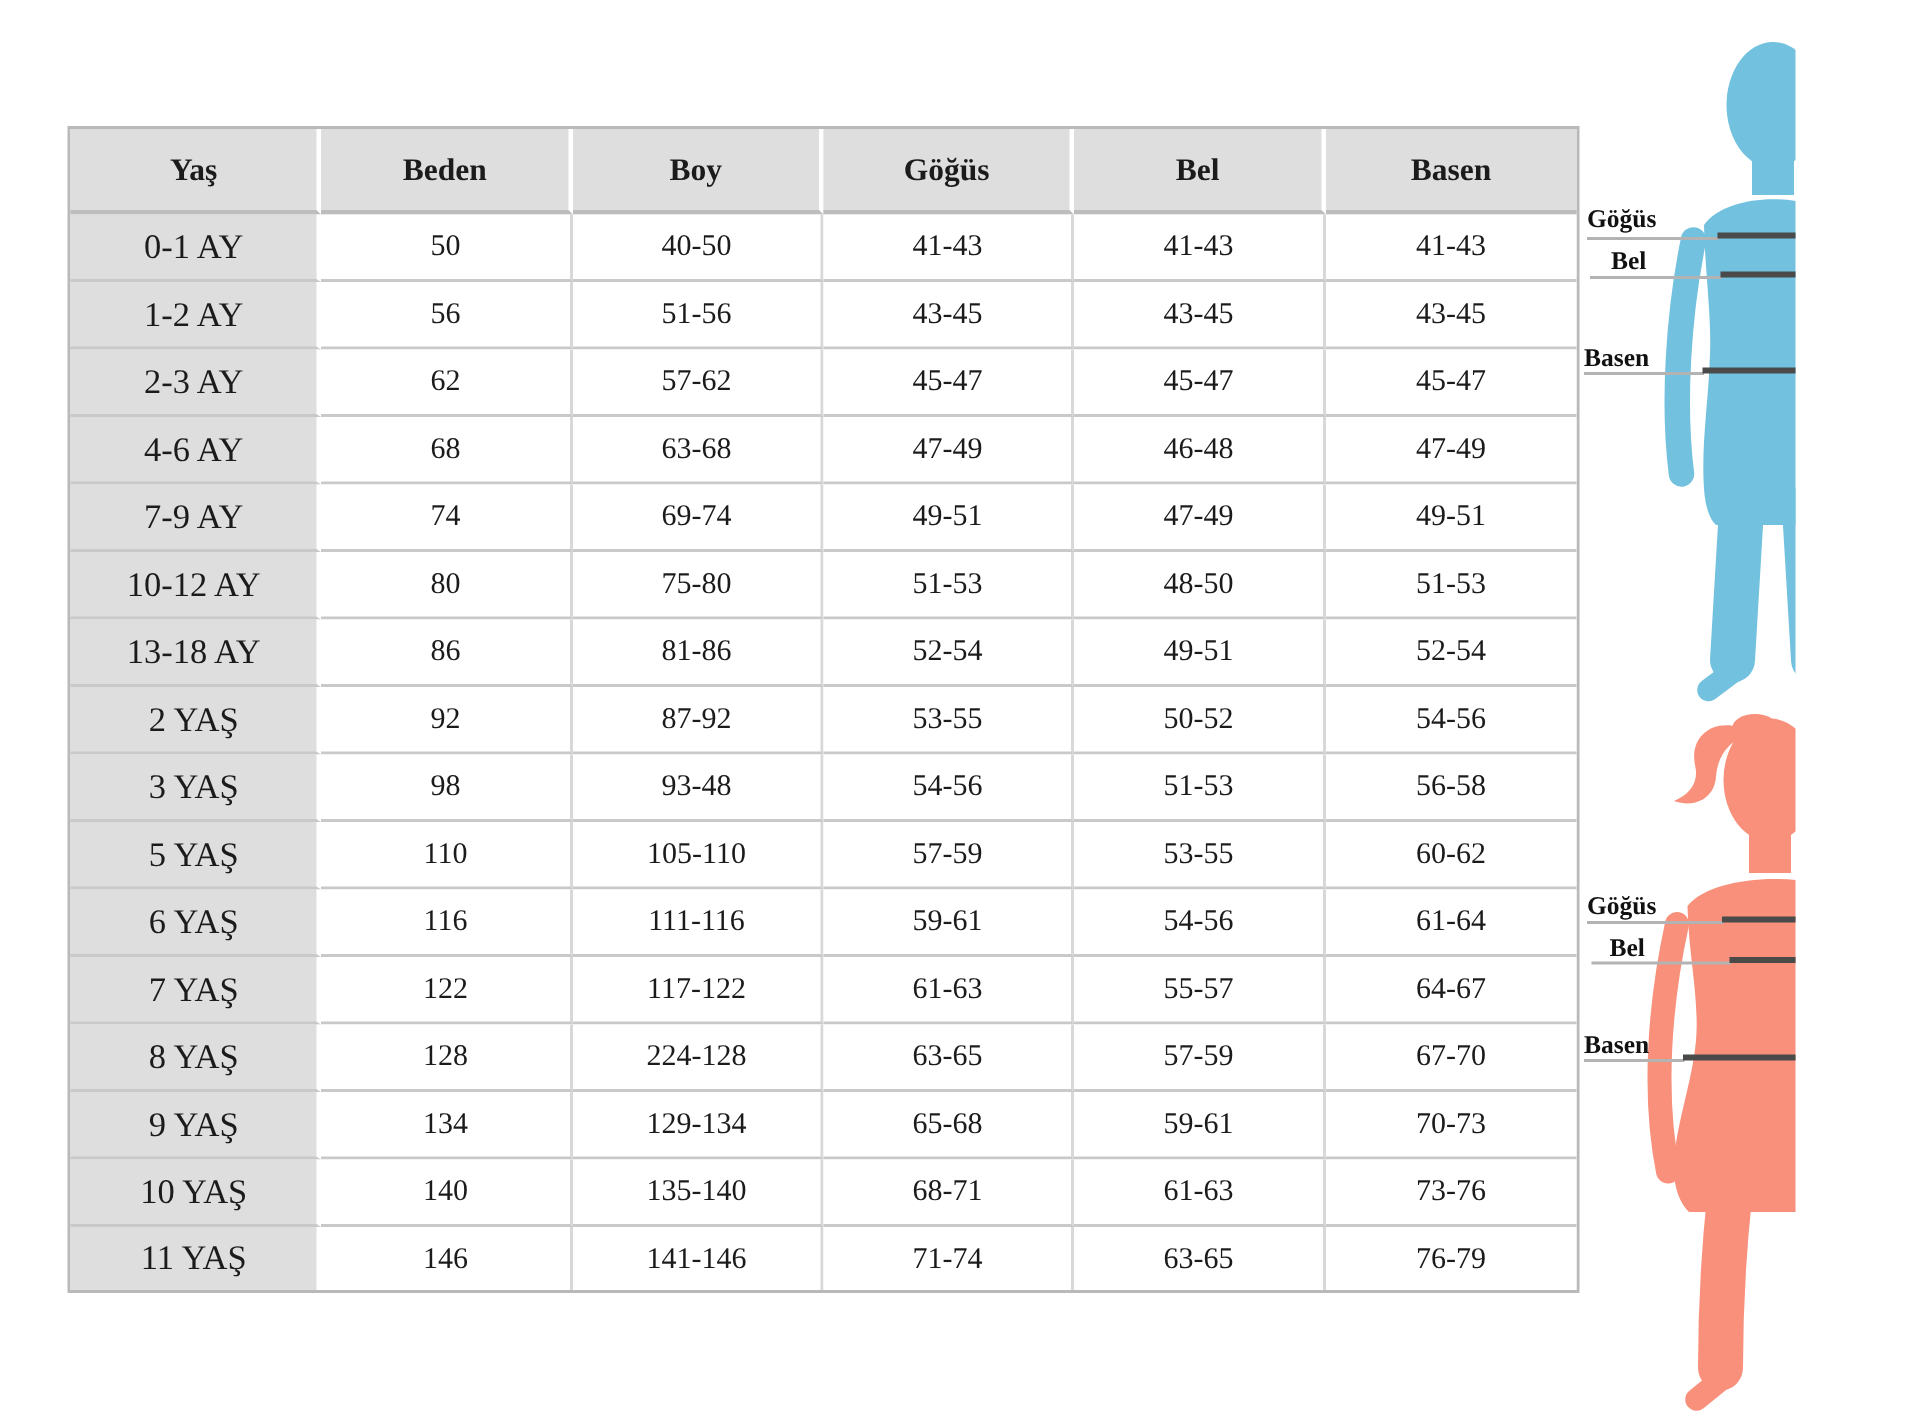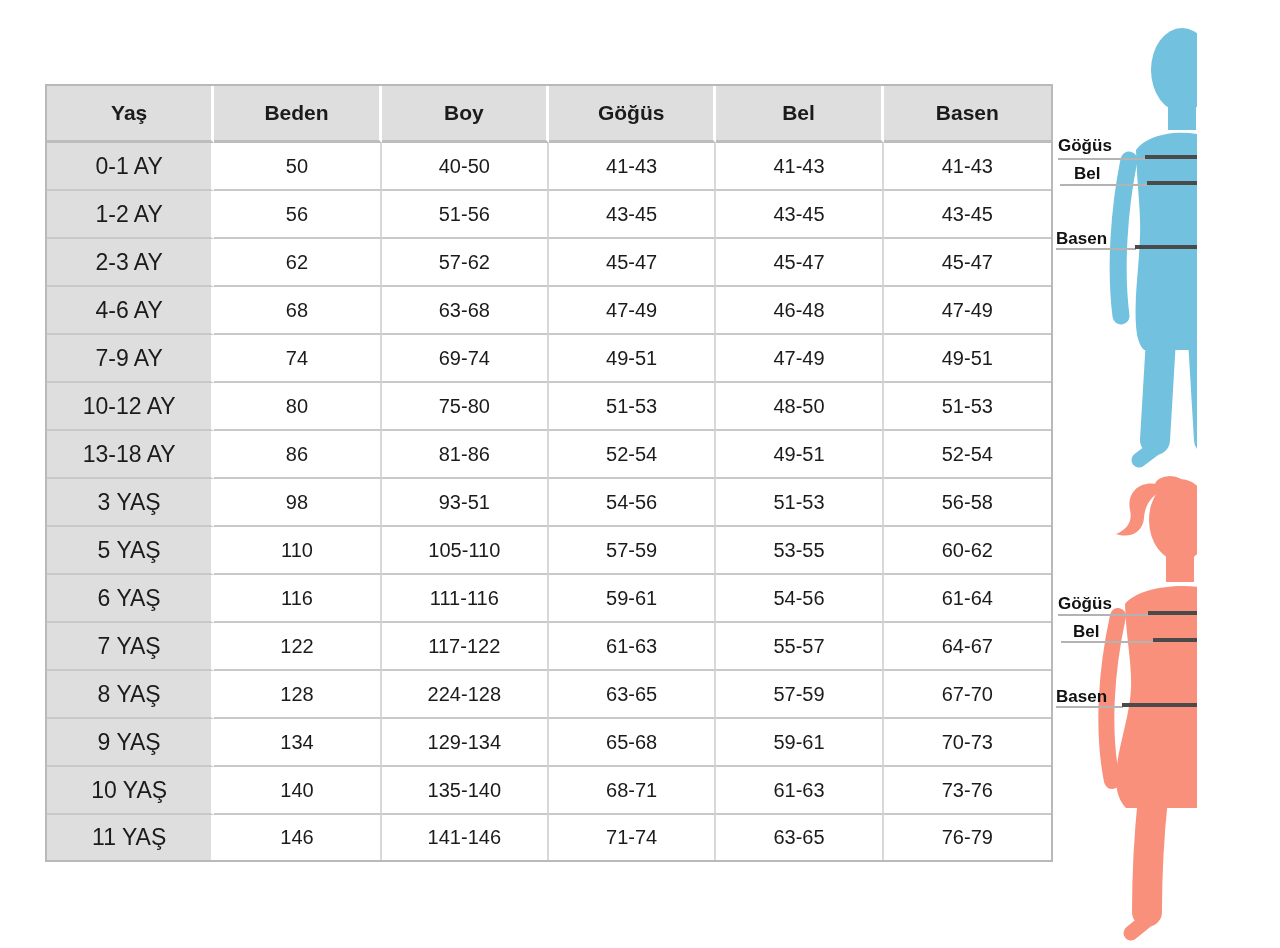--- a/index.html
+++ b/index.html
@@ -1,18 +1,18 @@
 <!DOCTYPE html>
 <html style="--boy: #72c1df; --girl: #f8907c; --header-bg: #dedede; --line-dark: #4a4a4a; --line-light: #b3b3b3; --text: #1b1b1b;"><head>
 <meta charset="utf-8">
 <style>
   html,body { margin:0; padding:0; background:#ffffff; }
   .canvas {
     position:relative; width:1197px; height:948px; background:#ffffff;
-    font-family:Liberation Sans, sans-serif; overflow:hidden;
+    font-family:Liberation Serif, serif; overflow:hidden;
   }
 
   
   table.size-chart {
     position:absolute; left:45px; top:84px; width:1008px; height:778px;
     border-collapse:separate; border-spacing:0; table-layout:fixed;
     border:2px solid #b9b9b9;
   }
   table.size-chart th {
     background:var(--header-bg,#dedede); color:var(--text,#1b1b1b);
@@ -132,23 +132,31 @@
         </tr>
         <tr>
           <td class="rowlabel">13-18 AY</td>
           <td>86</td>
           <td>81-86</td>
           <td>52-54</td>
           <td>49-51</td>
           <td>52-54</td>
         </tr>
         <tr>
+          <td class="rowlabel">2 YAŞ</td>
+          <td>92</td>
+          <td>87-92</td>
+          <td>53-55</td>
+          <td>50-52</td>
+          <td>54-56</td>
+        </tr>
+        <tr>
           <td class="rowlabel">3 YAŞ</td>
           <td>98</td>
-          <td>93-51</td>
+          <td>93-48</td>
           <td>54-56</td>
           <td>51-53</td>
           <td>56-58</td>
         </tr>
         <tr>
           <td class="rowlabel">5 YAŞ</td>
           <td>110</td>
           <td>105-110</td>
           <td>57-59</td>
           <td>53-55</td>

